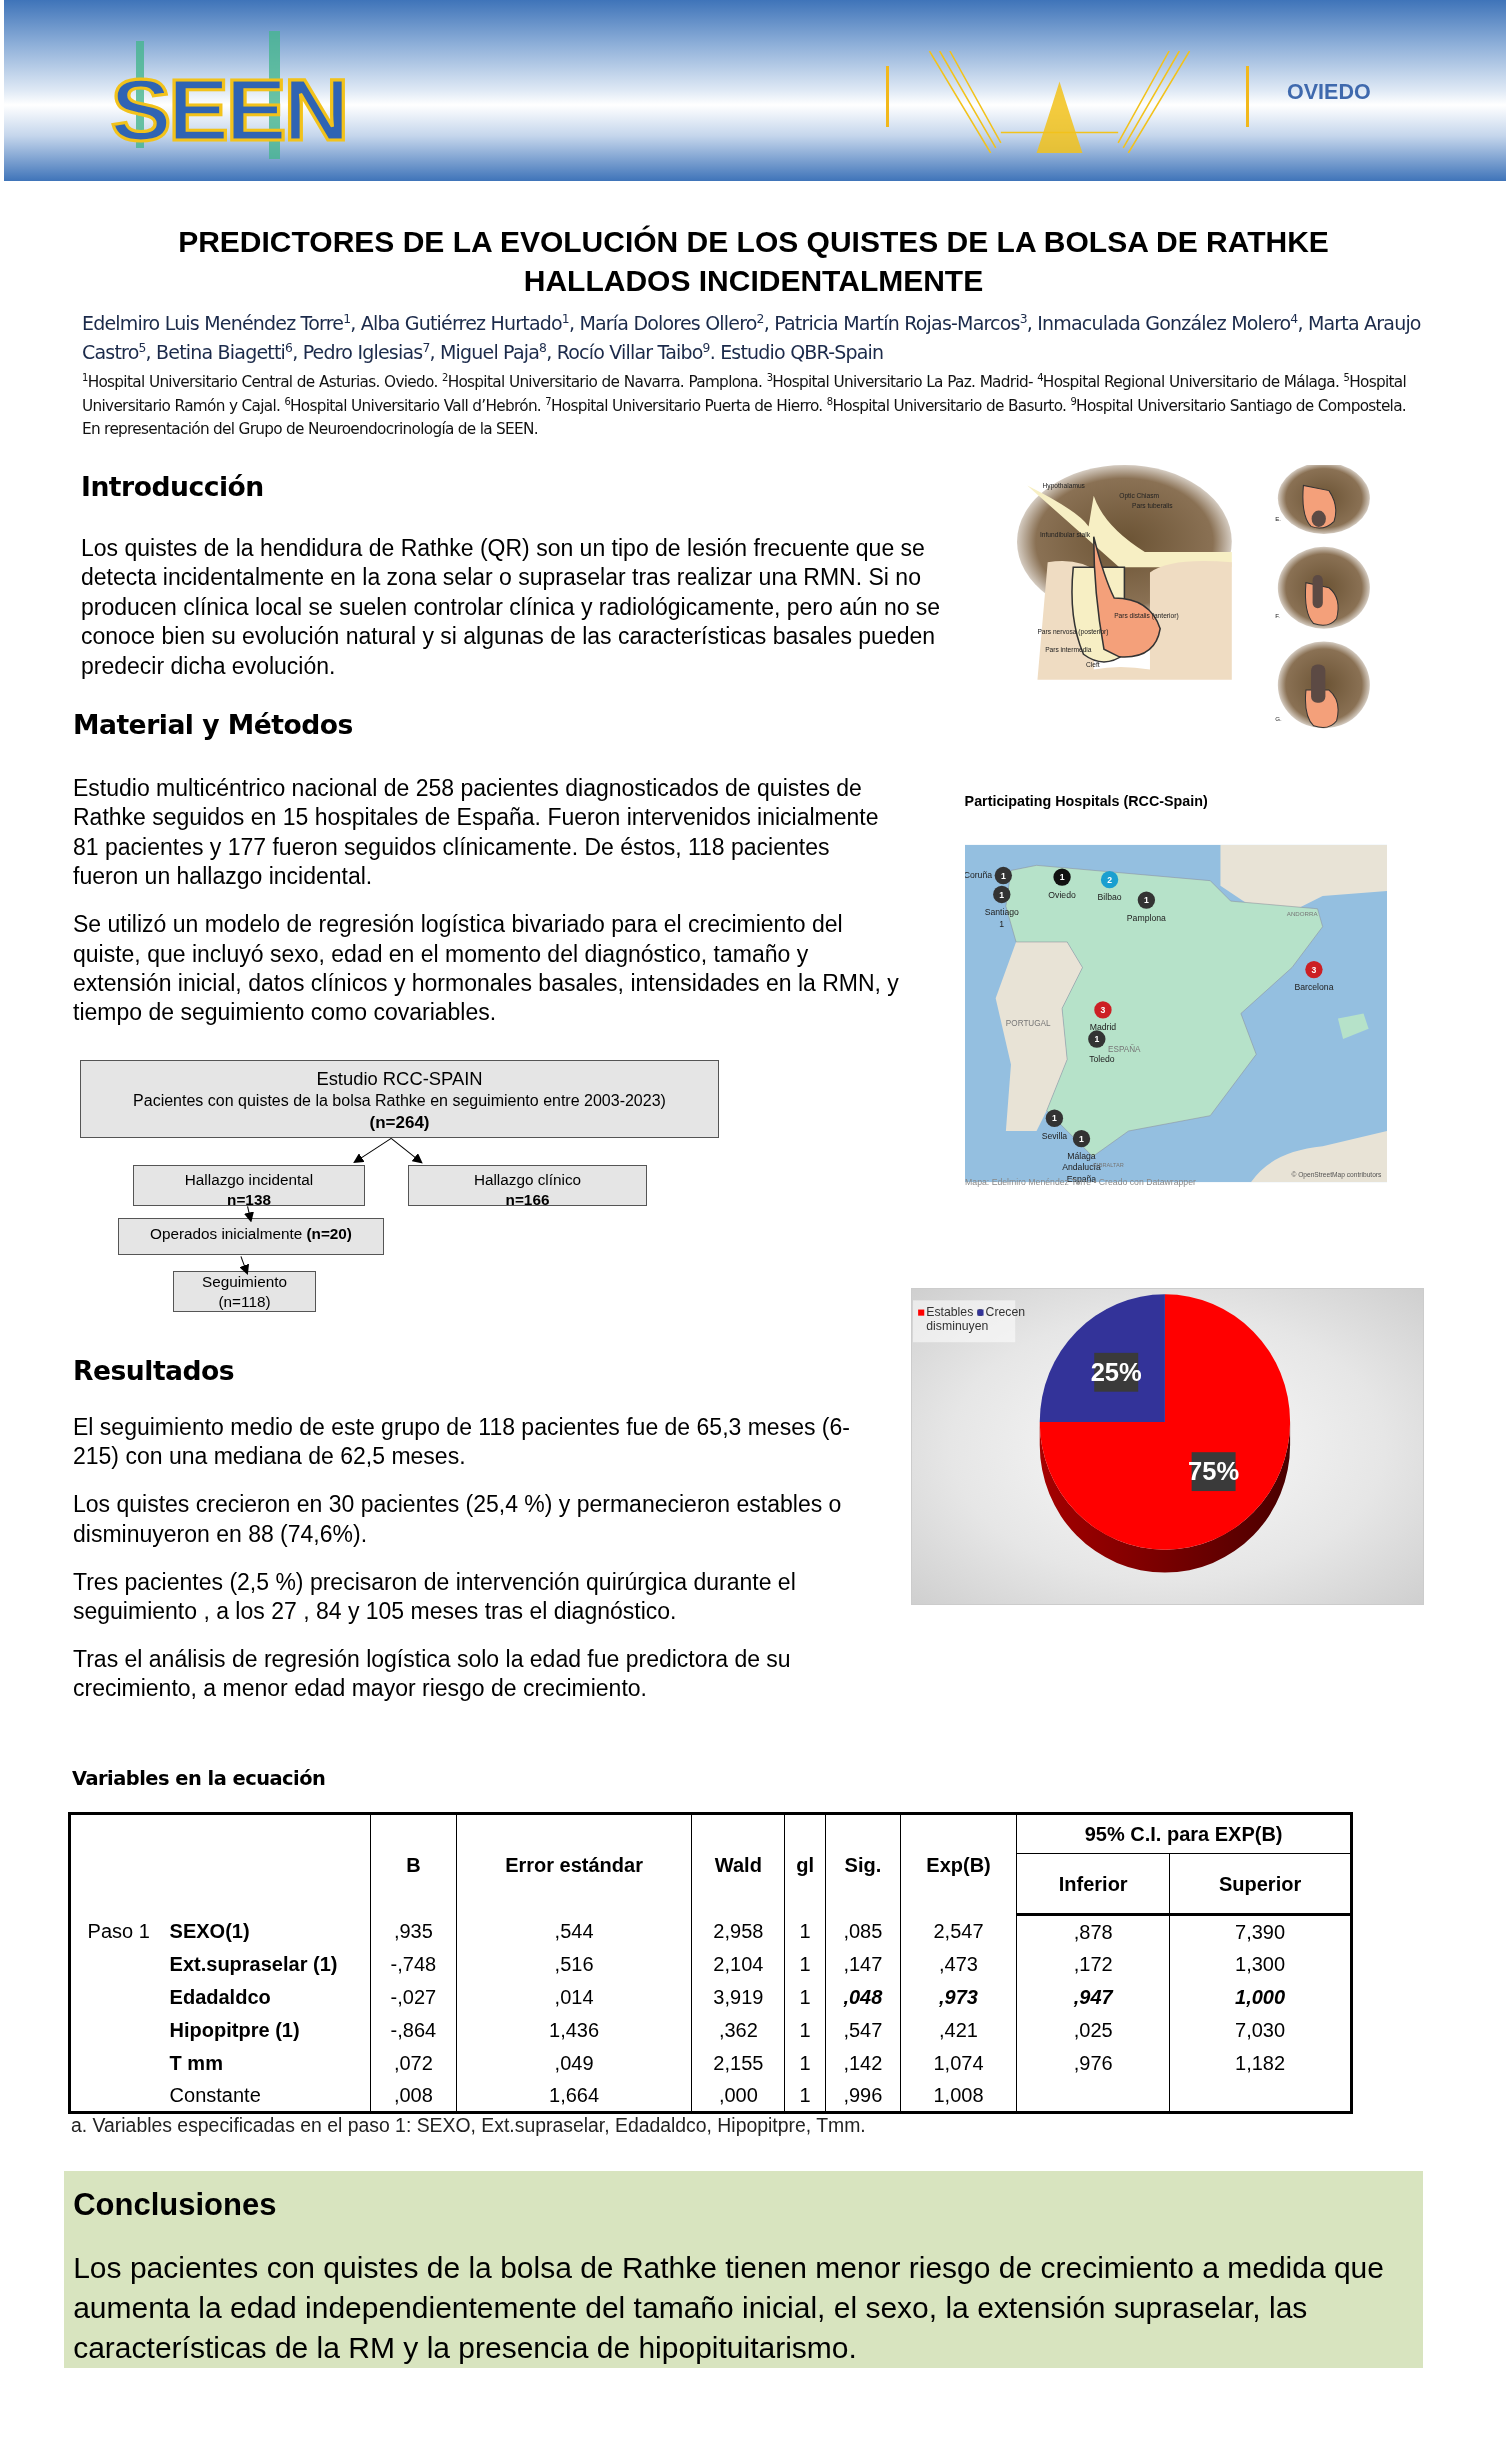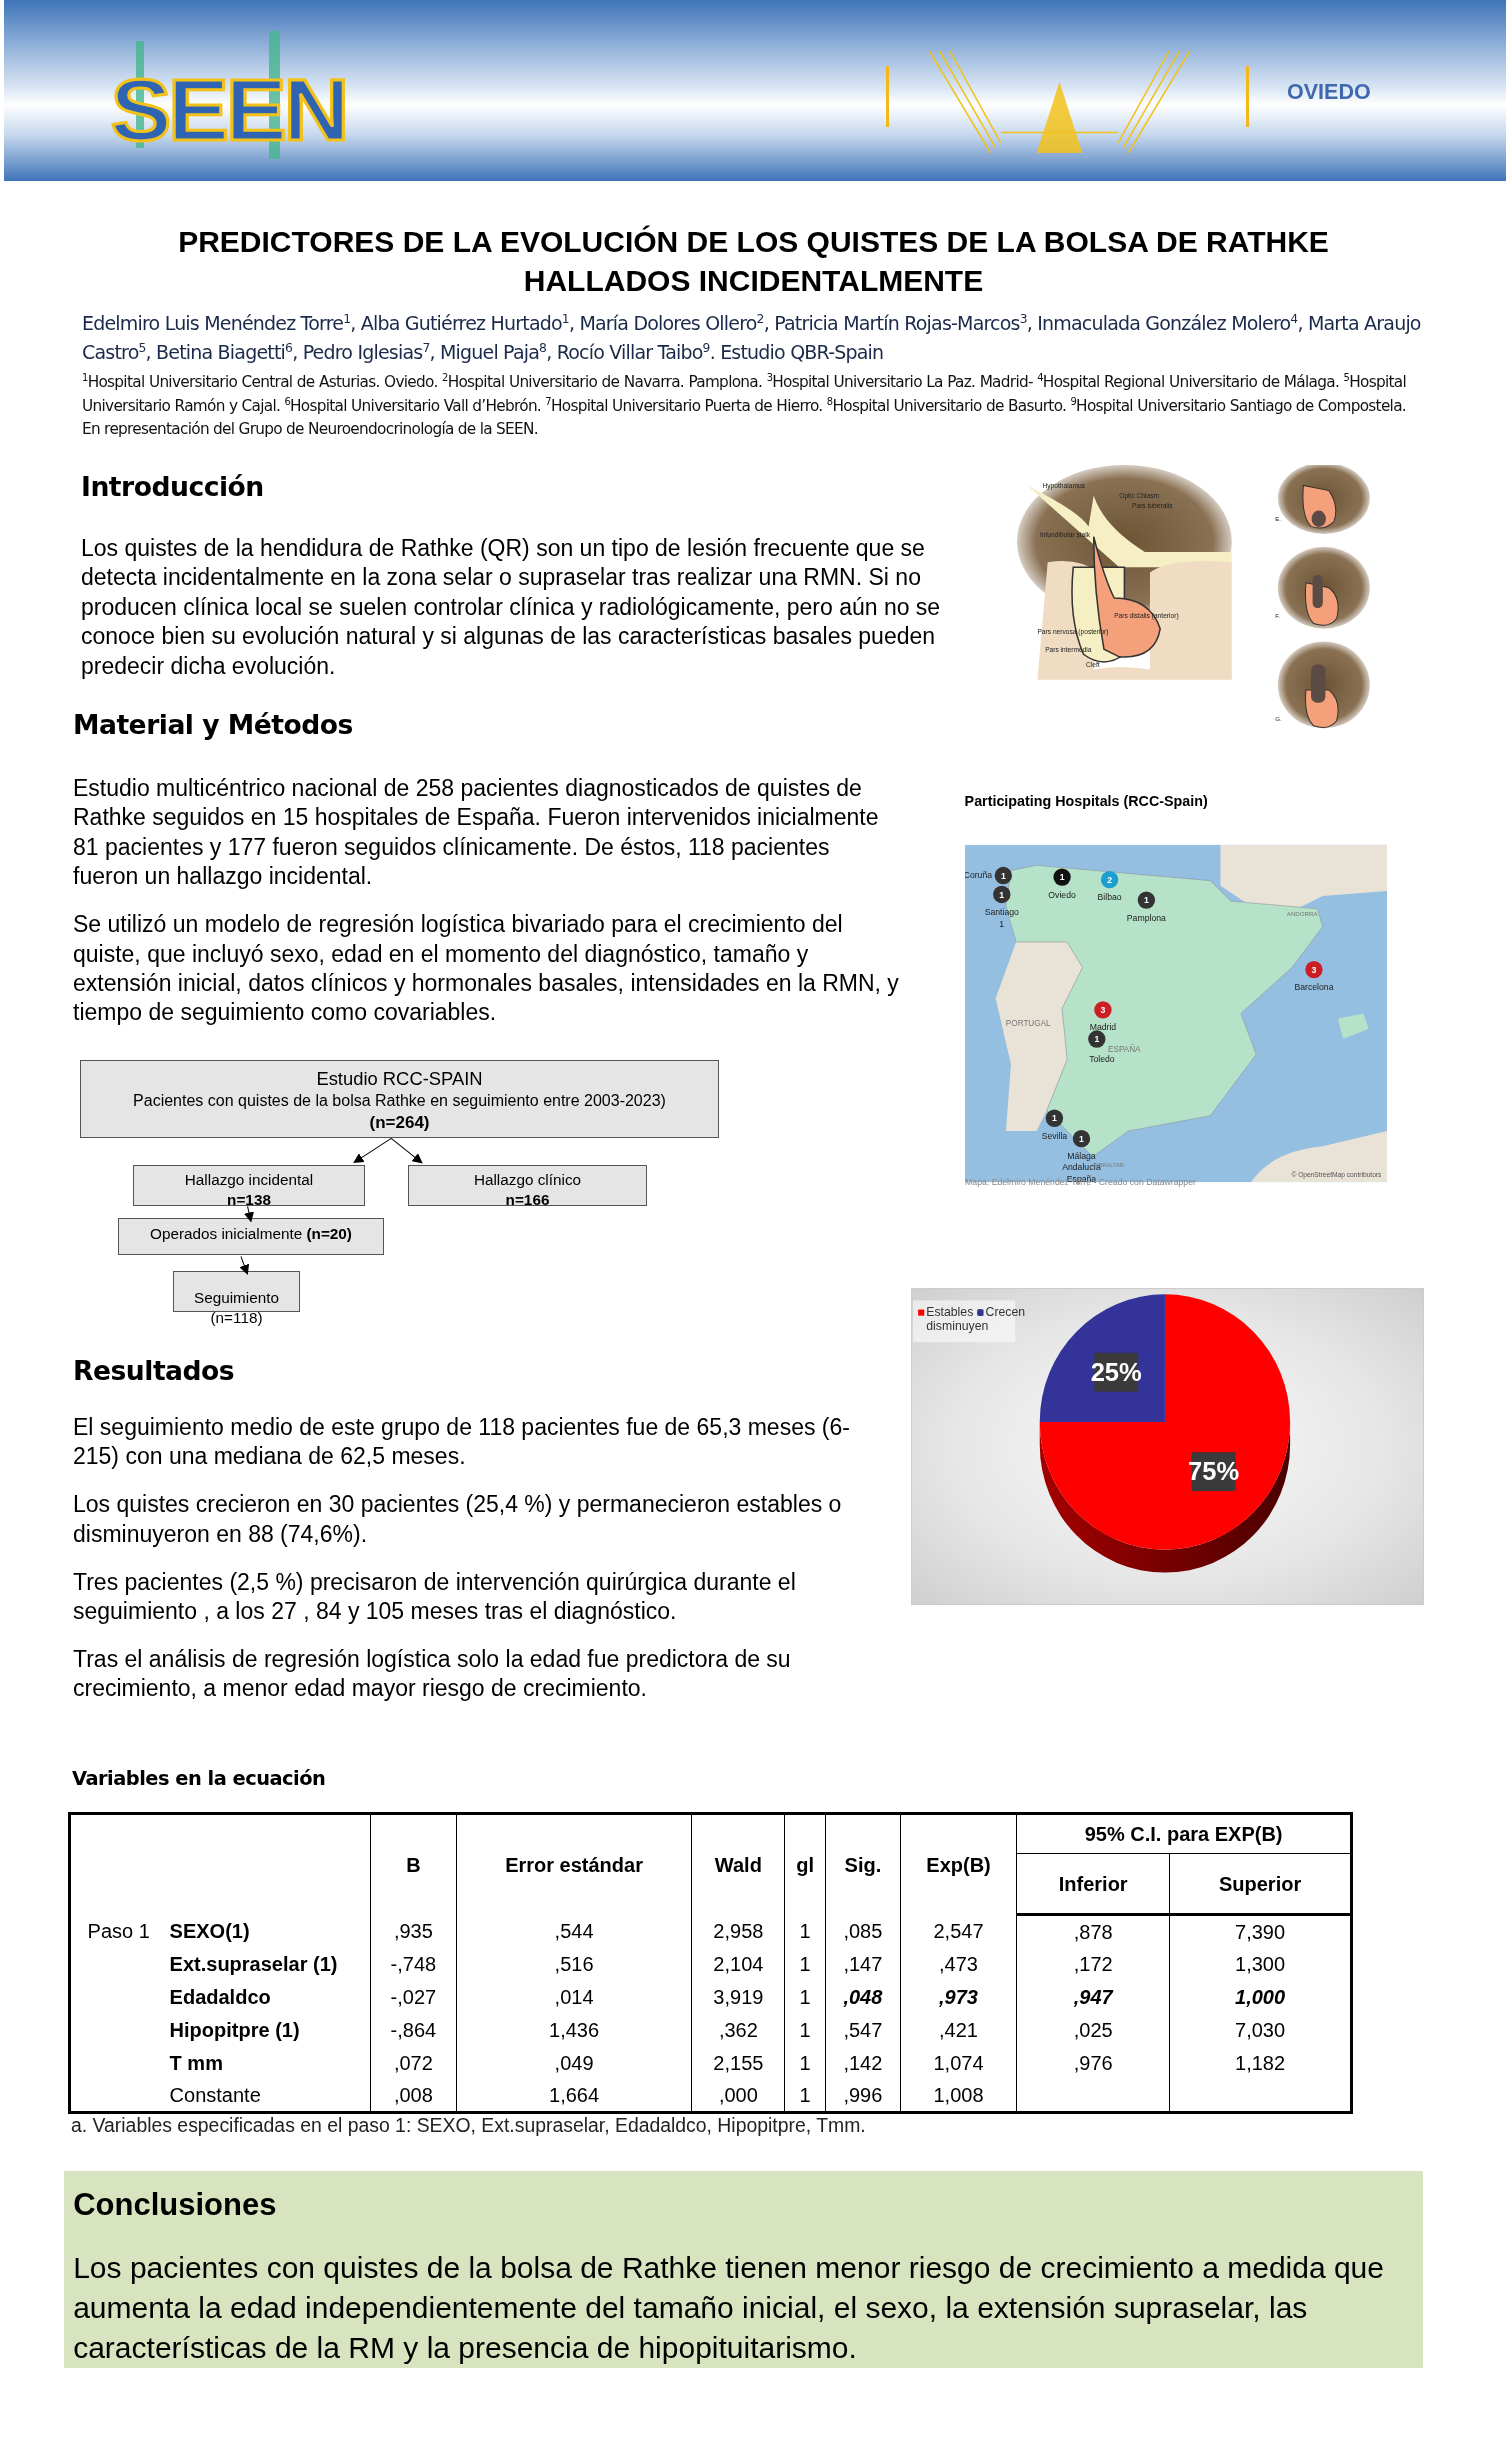--- a/index.html
+++ b/index.html
@@ -247,21 +247,21 @@
   <div>Hallazgo incidental</div>
   <div style="font-weight:bold">n=138</div>
 </div>
 <div class="fc-box" style="left:408px;top:1165px;width:239px;height:41px;padding-top:4.1px">
   <div>Hallazgo clínico</div>
   <div style="font-weight:bold">n=166</div>
 </div>
 <div class="fc-box" style="left:118px;top:1218px;width:266px;height:37px;padding-top:5.1px">
   <span>Operados inicialmente </span><b>(n=20)</b>
 </div>
-<div class="fc-box" style="left:173px;top:1271px;width:127px;height:41px;padding-top:16px">
+<div class="fc-box" style="left:173px;top:1271px;width:143px;height:41px;padding-top:0">
   <div>Seguimiento</div>
   <div style="font-weight:normal">(n=118)</div>
 </div>
 <svg class="fc-svg" viewBox="0 0 1600 540">
   <defs>
       <marker id="ah" markerWidth="10" markerHeight="10" refX="5" refY="5" orient="auto">
         <path d="M0 0 L10 5 L0 10Z" fill="#000"></path>
       </marker>
     </defs>
   <g stroke="#000" stroke-width="2" fill="none" marker-end="url(#ah)">

